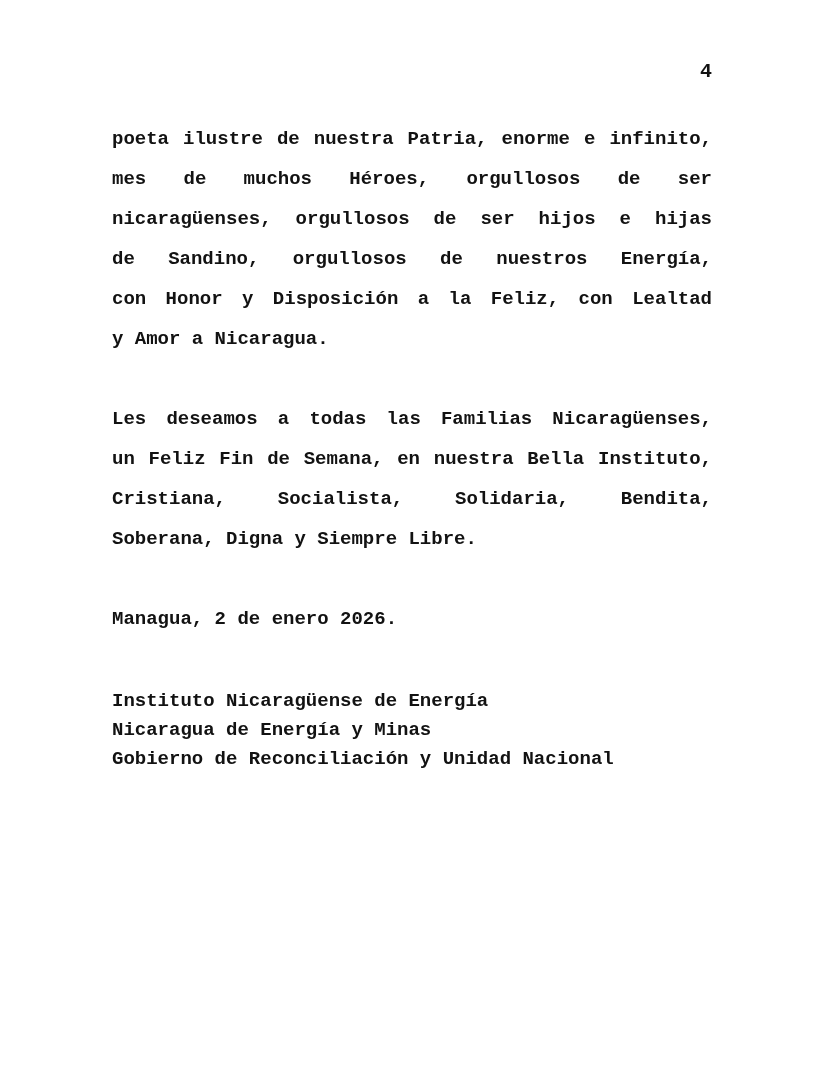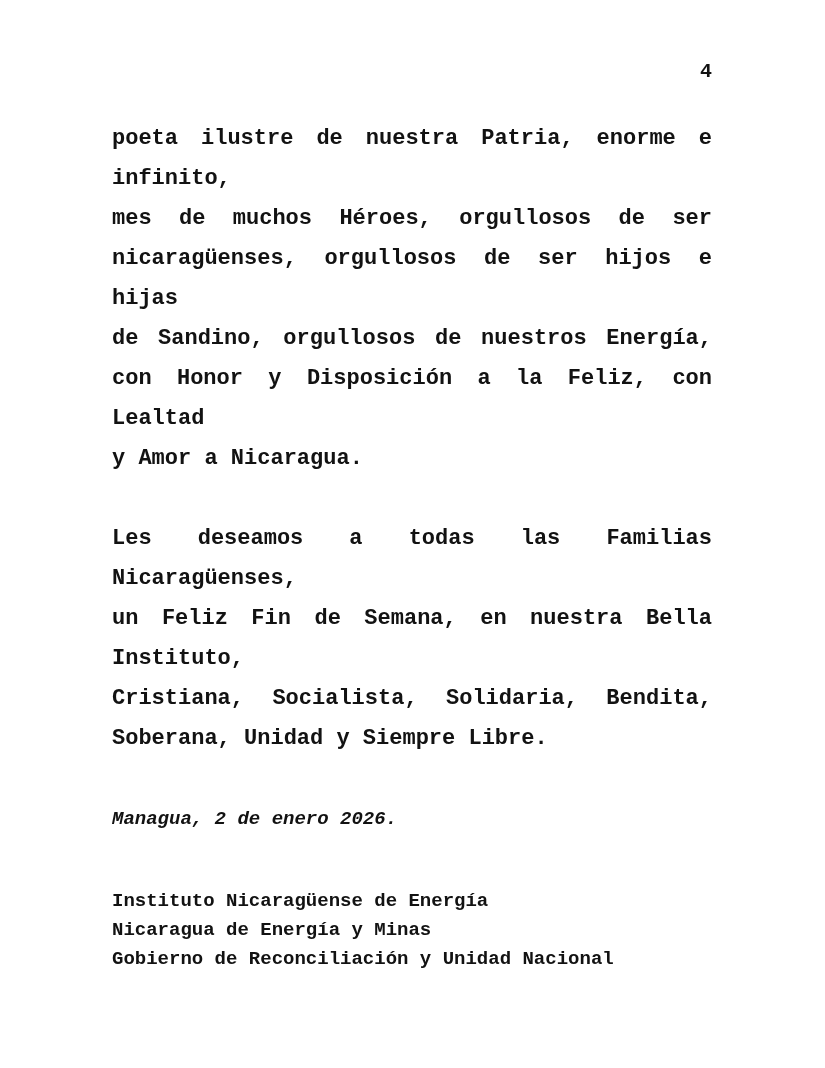--- a/index.html
+++ b/index.html
@@ -22,39 +22,38 @@
     margin-left: 112px;
     margin-right: 113px; 
   }
   .page-number {
     padding-top: 52px;
     line-height: 40px;
     font-size: 20px;
     text-align: right;
   }
   .para {
-    font-size: 22px;
+    font-size: 19px;
     line-height: 40px;
   }
   .p1 { margin-top: 27px; }
   .p2 { margin-top: 40px; }
   .line {
     text-align: justify;
     text-align-last: justify;
   }
   .line.last {
     text-align: left;
     text-align-last: left;
   }
   .dateline {
     margin-top: 40px;
     font-size: 19px;
     line-height: 40px;
     text-align: left;
-    font-style: italic;
   }
   .signature {
     margin-top: 48px;
     font-size: 19px;
     line-height: 29px;
     text-align: left;
   }
 </style>
 </head>
 <body>
@@ -70,21 +69,21 @@
       <div class="line">nicaragüenses, orgullosos de ser hijos e hijas</div>
       <div class="line">de Sandino, orgullosos de nuestros Energía,</div>
       <div class="line">con Honor y Disposición a la Feliz, con Lealtad</div>
       <div class="line last">y Amor a Nicaragua.</div>
     </div>
 
     <div class="para p2">
       <div class="line">Les deseamos a todas las Familias Nicaragüenses,</div>
       <div class="line">un Feliz Fin de Semana, en nuestra Bella Instituto,</div>
       <div class="line">Cristiana, Socialista, Solidaria, Bendita,</div>
-      <div class="line last">Soberana, Unidad y Siempre Libre.</div>
+      <div class="line last">Soberana, Digna y Siempre Libre.</div>
     </div>
 
     <div class="dateline">Managua, 2 de enero 2026.</div>
 
     <div class="signature">
       <div>Instituto Nicaragüense de Energía</div>
       <div>Nicaragua de Energía y Minas</div>
       <div>Gobierno de Reconciliación y Unidad Nacional</div>
     </div>
 

